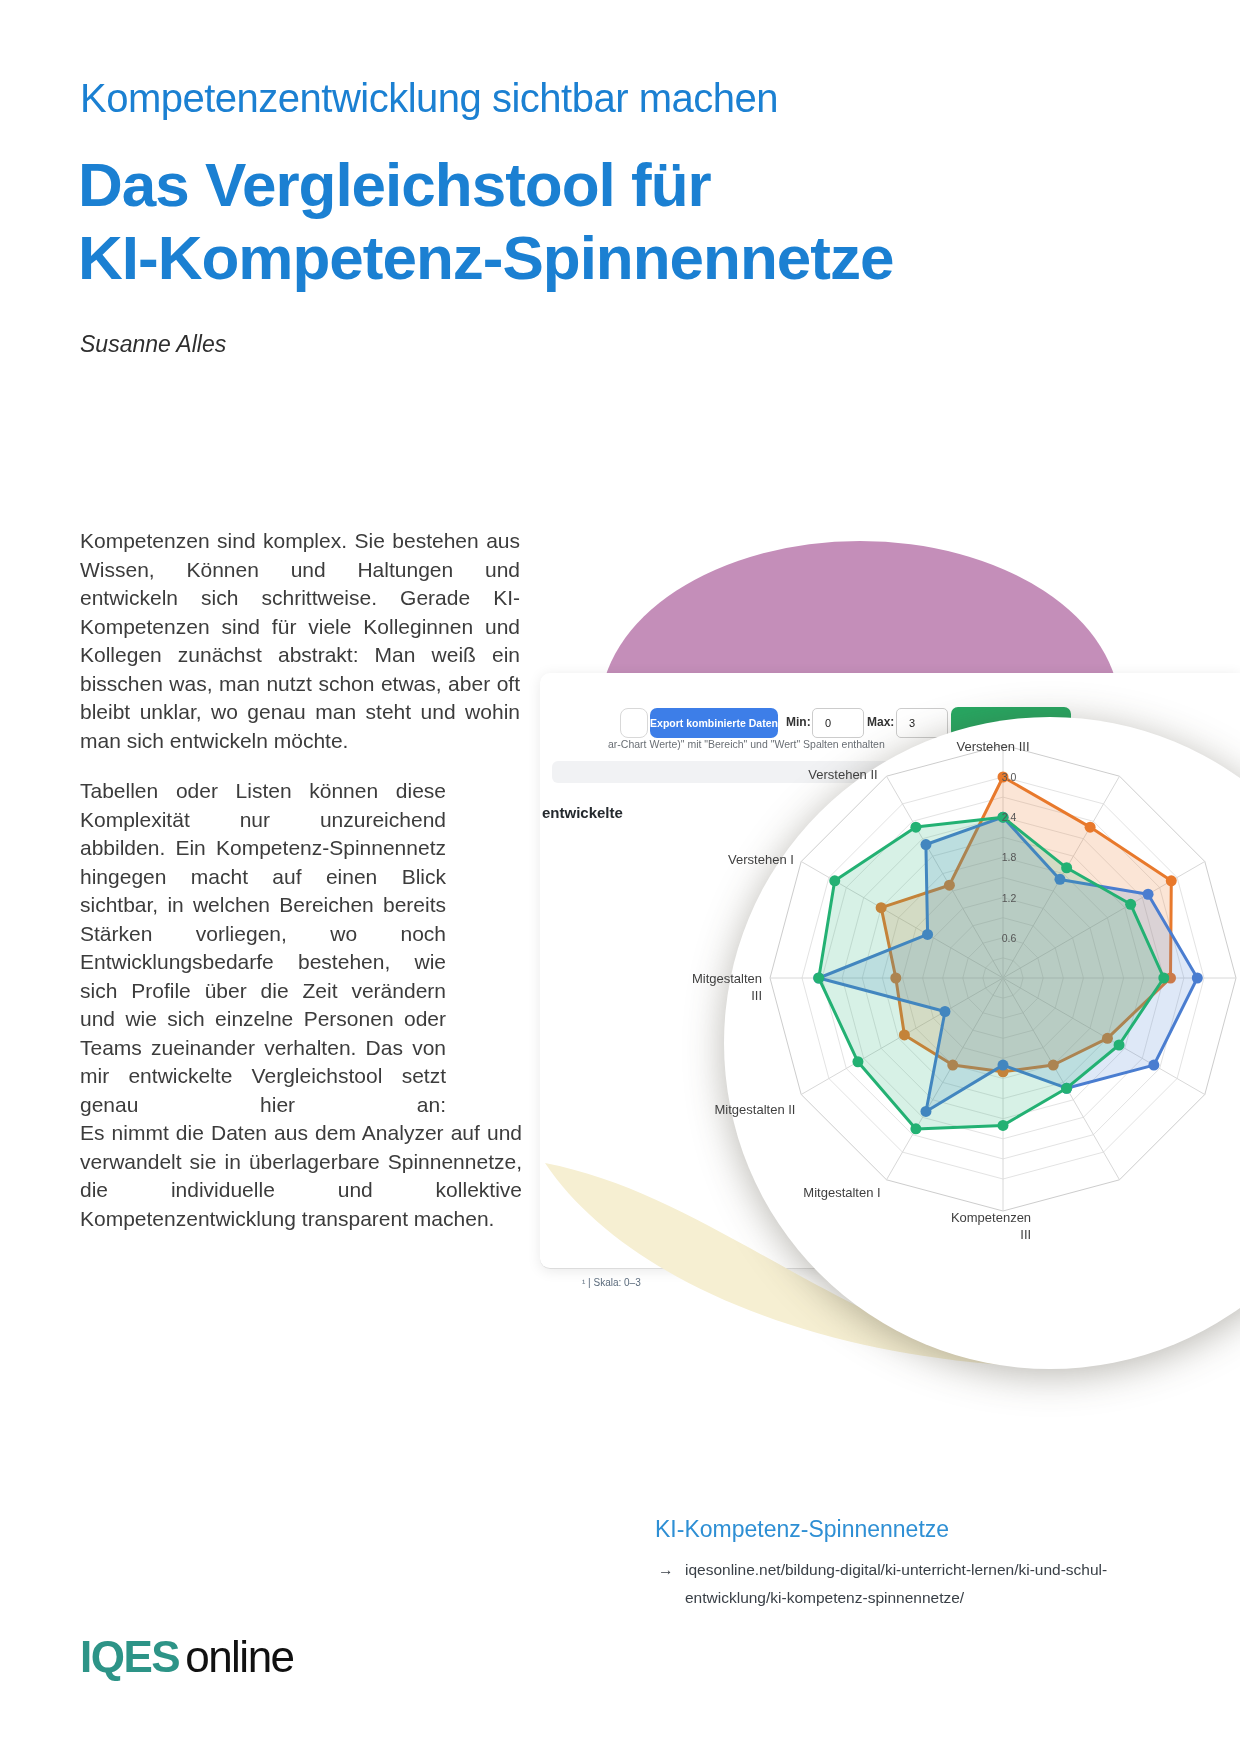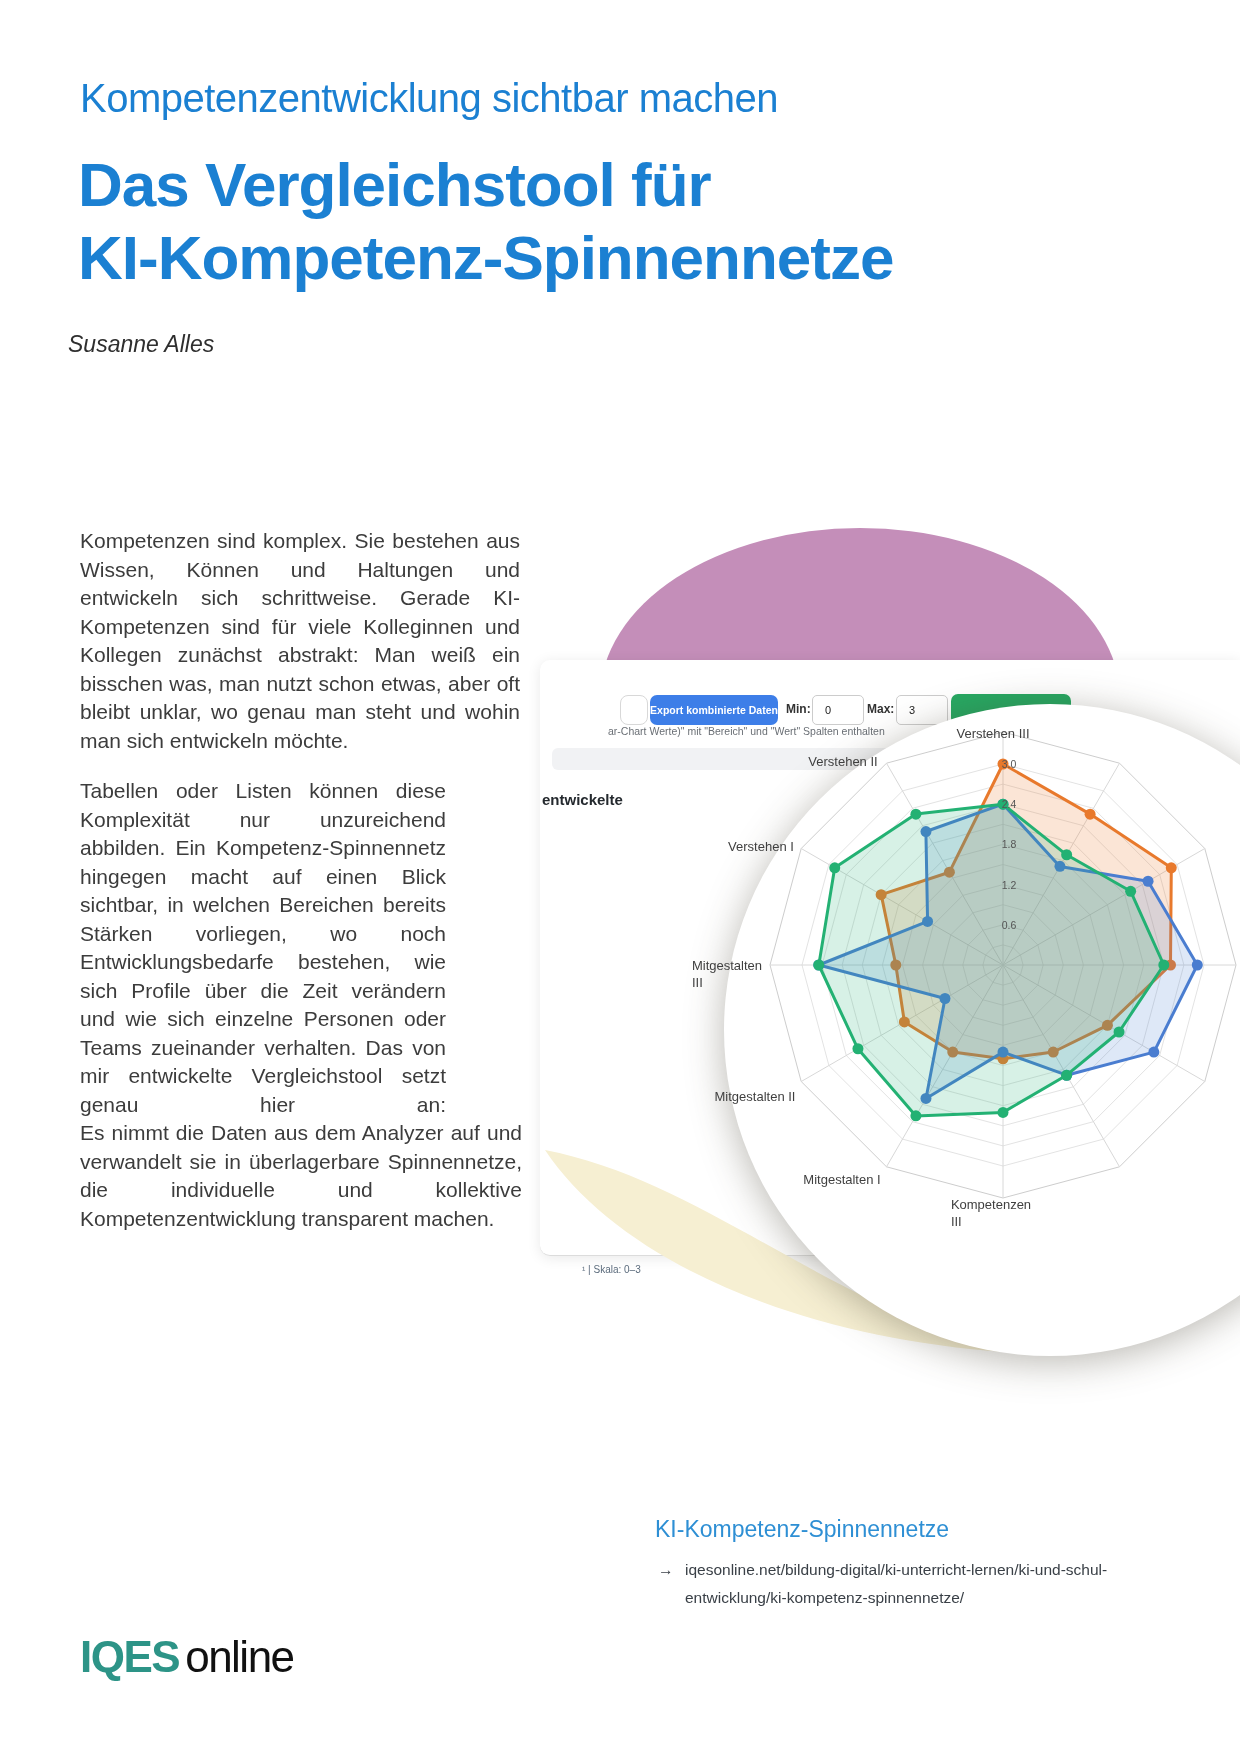--- a/index.html
+++ b/index.html
@@ -6,30 +6,30 @@
   html,body { width:1240px; height:1754px; }
   body {
     position:relative; overflow:hidden; background:#ffffff;
     font-family:"Liberation Sans", sans-serif; color:#3a3a3a;
   }
   .abs { position:absolute; }
 
   
   .kicker { left:80px; top:76px; font-size:40px; letter-spacing:-0.5px; color:#1b80d2; font-weight:400; }
   .title  { left:78px; top:148px; font-size:62px; line-height:73px; letter-spacing:-1px; color:#1b80d2; font-weight:700; }
-  .author { left:68px; top:331px; font-size:23px; font-style:italic; color:#2e2e2e; }
+  .author { left:80px; top:331px; font-size:23px; font-style:italic; color:#2e2e2e; }
 
   
   .para { left:80px; text-align:justify; font-size:21px; line-height:28.5px; color:#3c3c3c; }
   .p1  { top:527px; width:440px; }
   .p2a { top:777px; width:366px; text-align-last:justify; }
   .p2b { top:1119px; width:442px; }
 
   
-  .fig { left:0; top:0; width:1240px; height:1740px; pointer-events:none; }
+  .fig { left:0; top:13px; width:1240px; height:1740px; pointer-events:none; }
   .fig * { pointer-events:auto; }
   .pink-ellipse { left:600px; top:528px; width:520px; height:340px; border-radius:50%; }
   .shot-card {
     left:540px; top:660px; width:700px; height:596px; background:#fff;
     border-radius:10px 0 0 10px; box-shadow:0 2px 14px rgba(0,0,0,0.09);
     border-bottom:1px solid #dcdcdc;
   }
   .pill-fragment { left:620px; top:695px; width:28px; height:30px; background:#fff;
     border:1px solid #d8d8d8; border-radius:8px; }
   .btn { display:flex; align-items:center; justify-content:center; border-radius:7px;
@@ -46,21 +46,21 @@
   .panel-title { left:542px; top:791px; font-size:15px; font-weight:700; color:#24292e; }
   .scale-note { left:582px; top:1264px; font-size:10px; color:#5b6b7c; }
 
   .beige-svg { left:500px; top:1100px; width:560px; height:290px; }
   .lens-circle {
     left:724px; top:704px; width:652px; height:652px; border-radius:50%;
     background:#fff; box-shadow:0 6px 38px rgba(70,65,50,0.38);
   }
   .radar-svg { left:740px; top:700px; width:520px; height:520px; }
   .axis-label { transform:translate(-50%,-50%); font-size:13px; color:#3f3f3f;
-    text-align:left; white-space:pre-line; line-height:17px; }
+    text-align:right; white-space:pre-line; line-height:17px; }
   .tick-label { transform:translate(-50%,-50%); font-size:10.5px; color:#555;text-align:right; }
 
   
   .caption-title { left:655px; top:1516px; font-size:23px; color:#2e8fd4; }
   .caption-link { left:658px; top:1556px; font-size:15.5px; line-height:28px; color:#3a4047; }
   .caption-link .arrow { display:inline-block; width:27px; }
   .caption-link .indent { padding-left:27px; }
 
   
   .logo { left:80px; top:1632px; font-size:44px; letter-spacing:-1.5px; }

